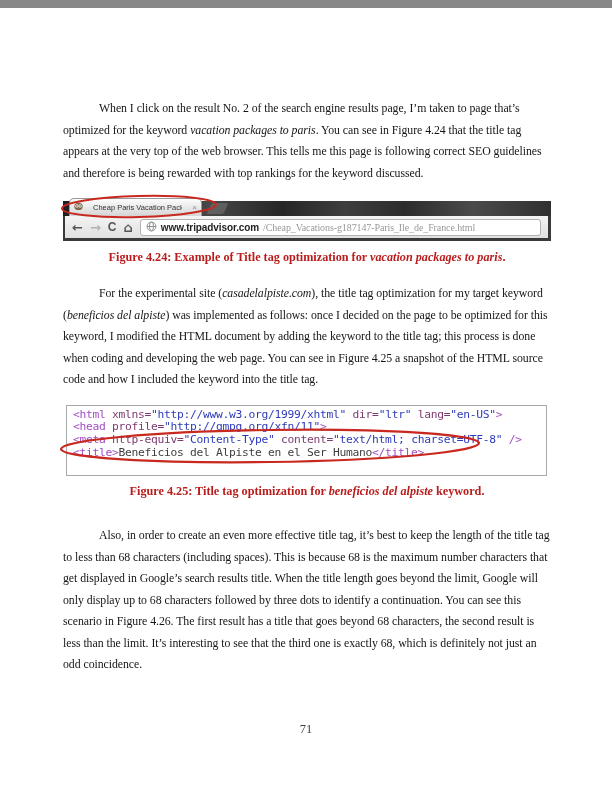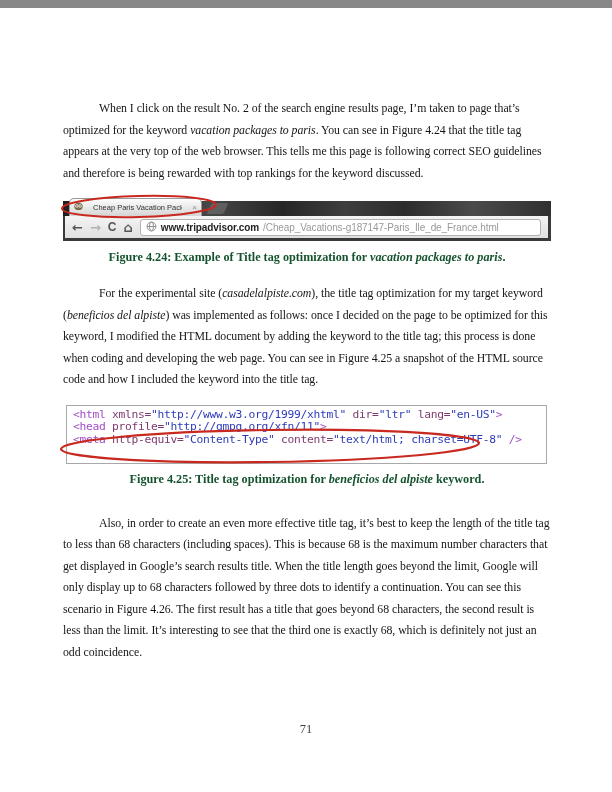--- a/index.html
+++ b/index.html
@@ -7,21 +7,21 @@
     position:relative;width:612px;height:792px;margin:8px auto;background:#ffffff;
     font-family:"Liberation Serif", serif;color:#1a1a1a;overflow:hidden;
   }
   .flow{padding:90px 61px 0 63px;}
   .body-par{
     margin:0;font-size:11.8px;line-height:21.5px;text-indent:36px;
     letter-spacing:-0.05px;text-align:left;color:#151515;
   }
   .seg-i{font-style:italic;}
   .caption{
-    margin:0;font-size:12.2px;line-height:16px;font-weight:bold;text-align:center;color:#14532d;
+    margin:0;font-size:12.2px;line-height:16px;font-weight:bold;text-align:center;color:#b91c1c;
   }
   .caption .seg-i{font-style:italic;}
 
   
   .browser-figure{margin:13px 0 0 0;position:relative;width:488px;height:44px;}
   .tabbar{position:relative;height:19px;}
   .tabbar-bg{
     position:absolute;left:0;right:0;top:4px;bottom:0;
     background:linear-gradient(90deg,#1d1d1d 0%,#383838 8%,#2a2a2a 18%,#474747 30%,
       #262626 45%,#3e3e3e 58%,#2c2c2c 70%,#4a4a4a 84%,#303030 100%);
@@ -50,21 +50,21 @@
     color:#555;font-weight:bold;
   }
   .nav-ico.disabled{color:#b3b3b3;}
   .nav-ico.reload{font-family:"Liberation Sans", sans-serif;font-size:12px;}
   .urlbox{
     flex:1;height:15px;background:#fff;border:1px solid #b2b2b2;border-radius:3px;
     display:flex;align-items:center;gap:4px;padding:0 5px;
     font-family:"Liberation Sans", sans-serif;font-size:10px;white-space:nowrap;overflow:hidden;
   }
   .url-domain{color:#222;font-weight:bold;letter-spacing:-0.1px;}
-  .url-path{color:#999;letter-spacing:-0.1px;}
+  .url-path{color:#999;letter-spacing:-0.1px;font-family:Liberation Serif, serif;}
   .browser-bottom{height:3px;background:#3a3a3a;}
   .ellipse-overlay{position:absolute;pointer-events:none;}
   .annotation-ellipse{fill:none;stroke:#c8281e;}
 
   
   .codebox{
     position:relative;margin:14px 0 0 3px;width:481px;box-sizing:border-box;
     border:1px solid #a8a8a8;background:#fff;
     font-family:"DejaVu Sans Mono", monospace;font-size:11.3px;line-height:12.7px;
     padding:3px 2px 16px 6px;letter-spacing:-0.3px;
@@ -135,20 +135,21 @@
     </figure>
 
     <p class="caption m-cap1"><span>Figure 4.24: Example of Title tag optimization for </span><span class="seg-i">vacation packages to paris</span><span>.</span></p>
 
     <p class="body-par m-p2"><span>For the experimental site (</span><span class="seg-i">casadelalpiste.com</span><span>), the title tag optimization for my target keyword (</span><span class="seg-i">beneficios del alpiste</span><span>) was implemented as follows: once I decided on the page to be optimized for this keyword, I modified the HTML document by adding the keyword to the title tag; this process is done when coding and developing the web page. You can see in Figure 4.25 a snapshot of the HTML source code and how I included the keyword into the title tag.</span></p>
 
     <figure class="codebox">
       <div class="code-line"><span class="seg-tag">&lt;html</span><span class="seg-pln"> </span><span class="seg-attr">xmlns=</span><span class="seg-val">"http://www.w3.org/1999/xhtml"</span><span class="seg-pln"> </span><span class="seg-attr">dir=</span><span class="seg-val">"ltr"</span><span class="seg-pln"> </span><span class="seg-attr">lang=</span><span class="seg-val">"en-US"</span><span class="seg-tag">&gt;</span></div>
       <div class="code-line"><span class="seg-tag">&lt;head</span><span class="seg-pln"> </span><span class="seg-attr">profile=</span><span class="seg-val">"http://gmpg.org/xfn/11"</span><span class="seg-tag">&gt;</span></div>
       <div class="code-line"><span class="seg-tag">&lt;meta</span><span class="seg-pln"> </span><span class="seg-attr">http-equiv=</span><span class="seg-val">"Content-Type"</span><span class="seg-pln"> </span><span class="seg-attr">content=</span><span class="seg-val">"text/html; charset=UTF-8"</span><span class="seg-pln"> </span><span class="seg-tag">/&gt;</span></div>
+      <div class="code-line"><span class="seg-tag">&lt;title&gt;</span><span class="seg-txt">Beneficios del Alpiste en el Ser Humano</span><span class="seg-tag">&lt;/title&gt;</span></div>
       <svg class="ellipse-overlay" width="434" height="42" style="left:-10px;top:19px;">
         <ellipse class="annotation-ellipse" cx="213" cy="21" rx="209" ry="16" stroke-width="2.2" transform="rotate(-0.8 213 21)"></ellipse>
       </svg>
     </figure>
 
     <p class="caption m-cap2"><span>Figure 4.25: Title tag optimization for </span><span class="seg-i">beneficios del alpiste</span><span> keyword.</span></p>
 
     <p class="body-par m-p3"><span>Also, in order to create an even more effective title tag, it’s best to keep the length of the title tag to less than 68 characters (including spaces). This is because 68 is the maximum number characters that get displayed in Google’s search results title. When the title length goes beyond the limit, Google will only display up to 68 characters followed by three dots to identify a continuation. You can see this scenario in Figure 4.26. The first result has a title that goes beyond 68 characters, the second result is less than the limit. It’s interesting to see that the third one is exactly 68, which is definitely not just an odd coincidence.</span></p>
 
   </div>

